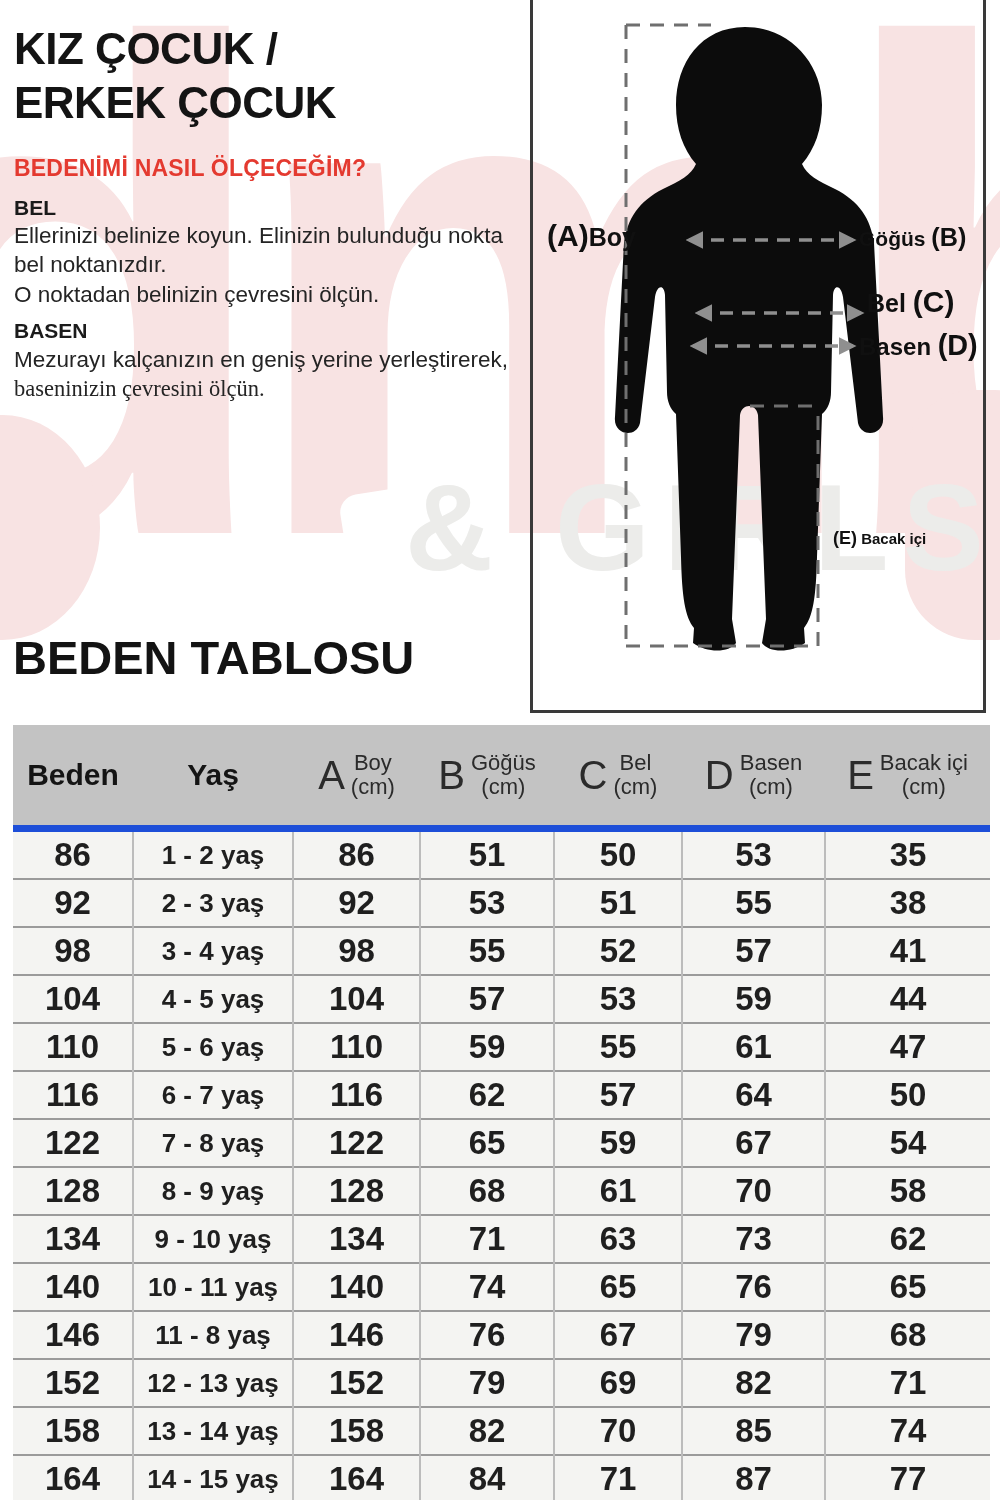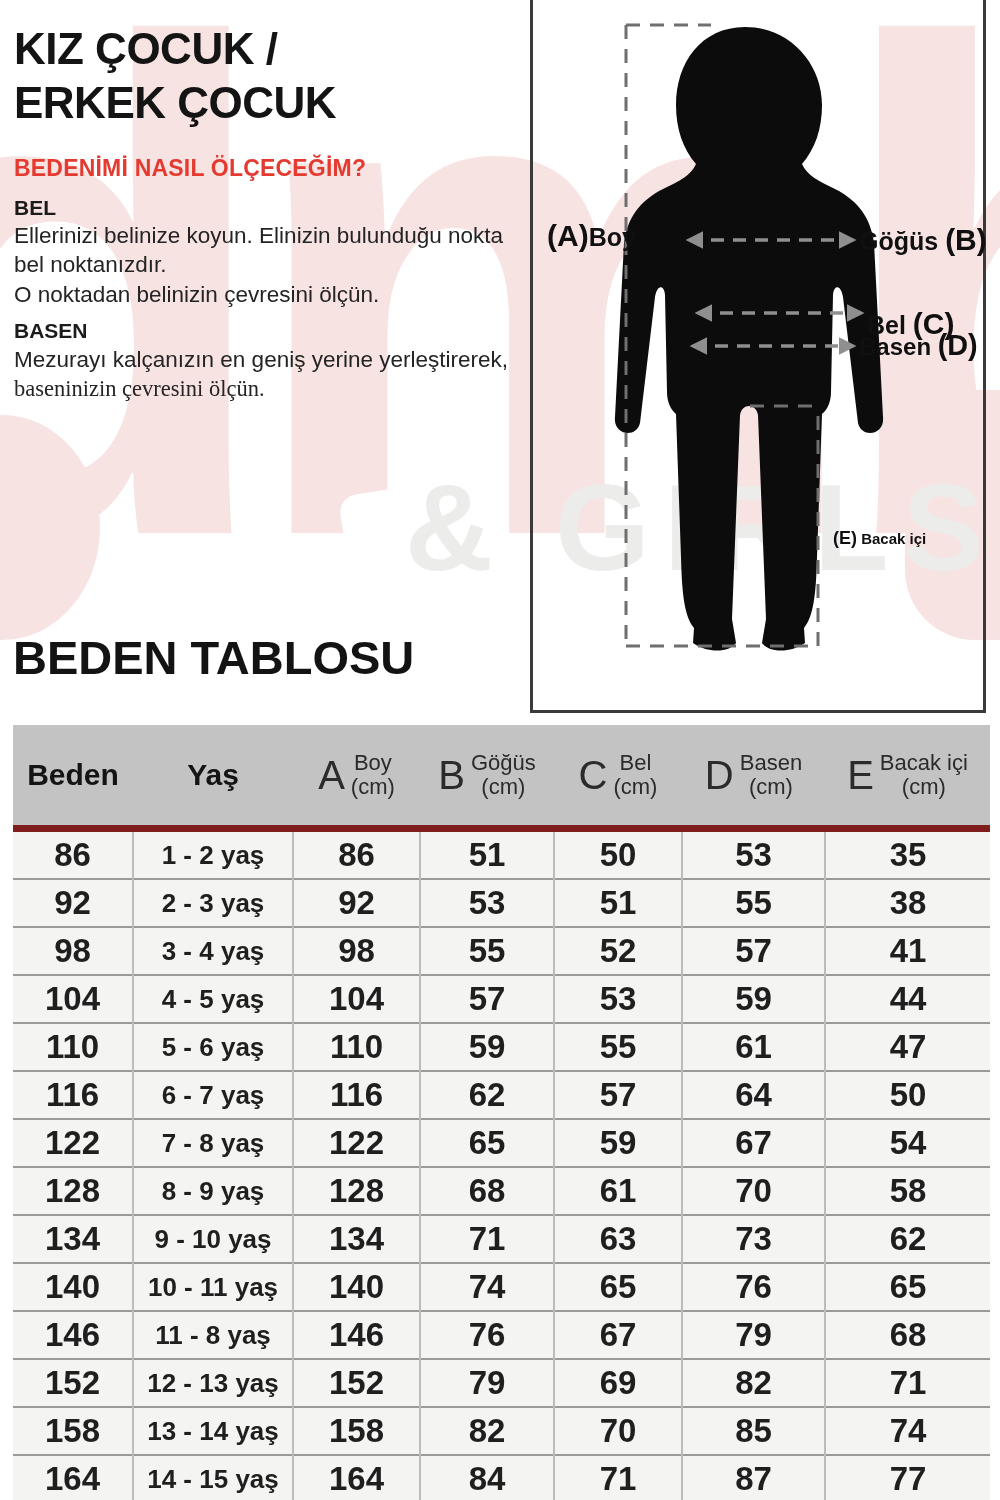--- a/index.html
+++ b/index.html
@@ -54,36 +54,36 @@
   .basen-l2 { top:376px;font-family:Liberation Serif, serif; }
   
   .figure-box {
     position:absolute; left:530px; top:-6px; width:456px; height:719px;
     border:3px solid #3a3a3a; z-index:1; box-sizing:border-box;
   }
   .figure-box svg { position:absolute; left:0; top:0; }
   .fig-label { position:absolute; z-index:2; font-weight:600; color:#101010; white-space:nowrap; }
   .fig-label .paren { font-size:1.2em; font-weight:700; }
   .lbl-a { left:14px;  top:222px; font-size:25px; }
-  .lbl-b { left:326px; top:226px; font-size:25px; }
-  .lbl-c { left:334px; top:310px; font-size:25px; }
+  .lbl-b { left:326px; top:226px; font-size:21px; }
+  .lbl-c { left:334px; top:288px; font-size:25px; }
   .lbl-d { left:326px; top:332px; font-size:24px; }
   .lbl-e { left:300px; top:531px; font-size:15px; }
   
   .table-title {
     position:absolute; left:13px; top:630px; z-index:2;
     font-size:47px; font-weight:800; color:#131313;
   }
   table.size-table {
     position:absolute; left:13px; top:725px; z-index:2;
     border-collapse:collapse; table-layout:fixed;
   }
   .size-table th {
     background:#c3c3c3; height:100px; padding:0;
-    border:none; border-bottom:7px solid #7f1d1d;
+    border:none; border-bottom:7px solid #1d4ed8;
   }
   .size-table th.plain { font-size:30px; font-weight:700; color:#141414; }
   .lh { display:flex; align-items:center; justify-content:center; gap:6px; }
   .lh .letter { font-size:40px; font-weight:400; color:#2b2b2b; }
   .lh .stack  { font-size:22px; line-height:24px; font-weight:400; color:#2b2b2b; text-align:center; }
   .size-table td {
     background:#f4f4f2; height:46px; padding:0;
     text-align:center; vertical-align:middle;
     font-size:33px; font-weight:700; color:#1f1f1f;
     border-top:2px solid #9b9b9b; border-left:2px solid #bcbcbc;

